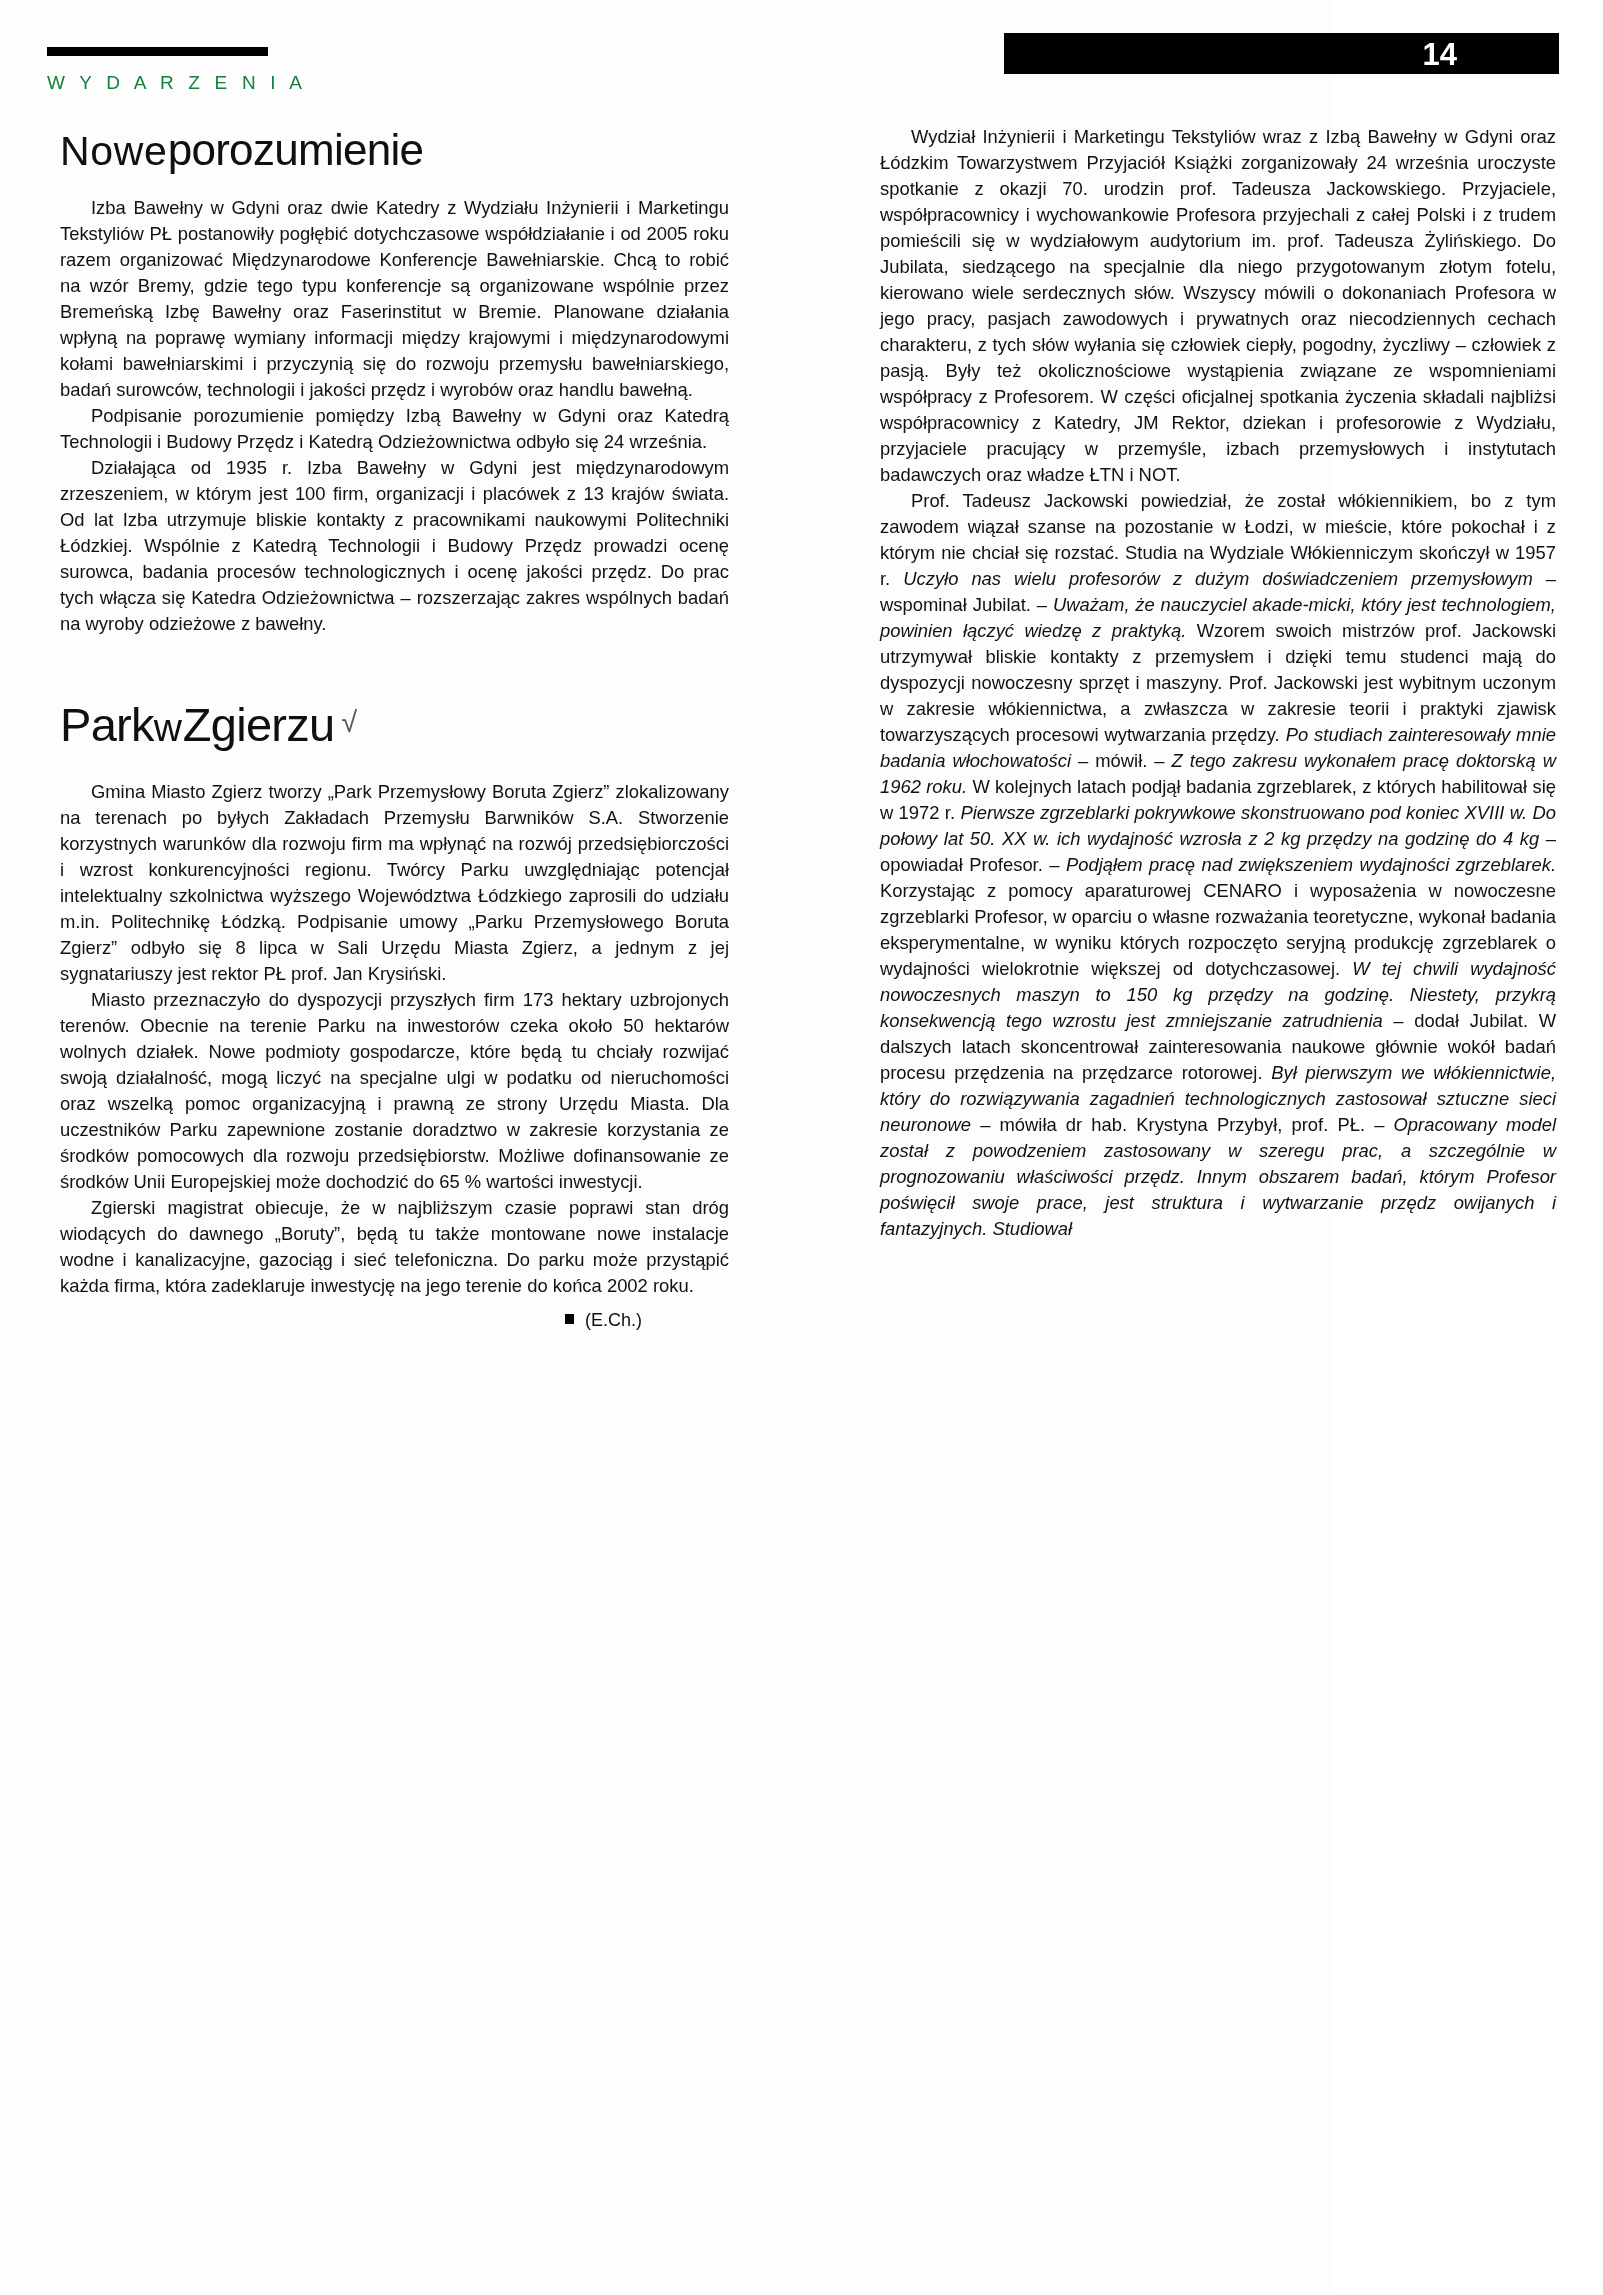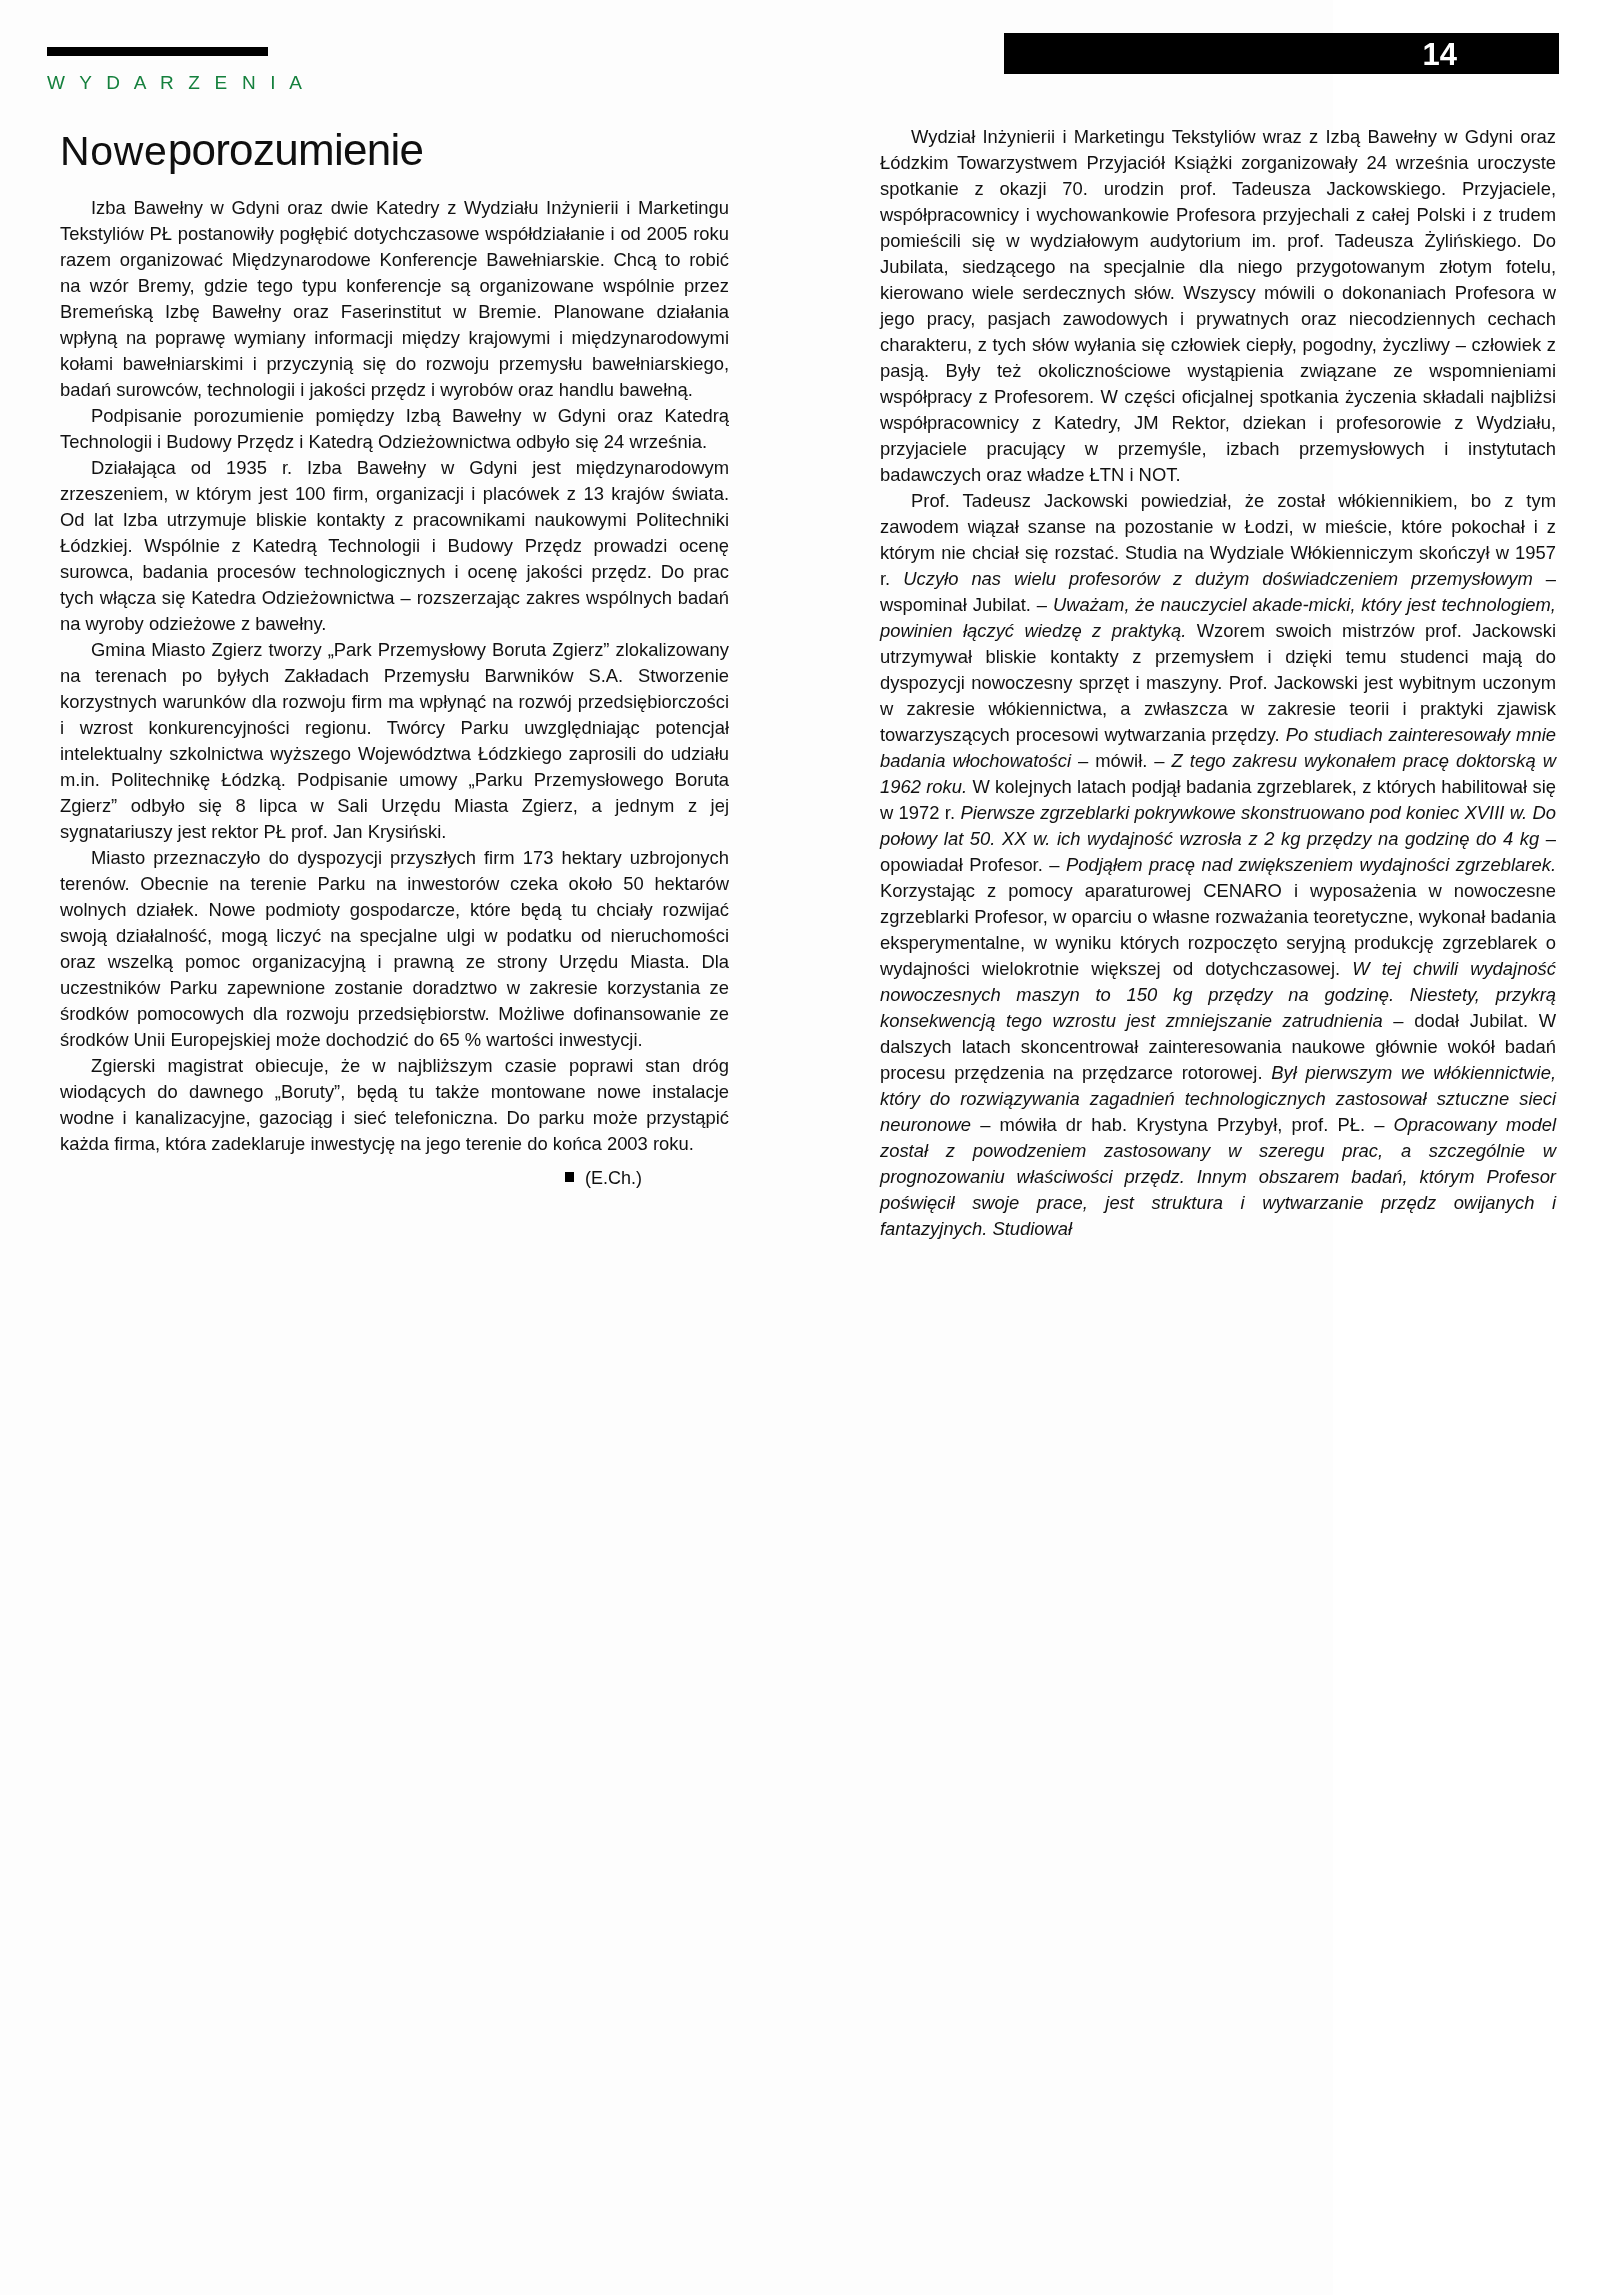--- a/index.html
+++ b/index.html
@@ -170,24 +170,30 @@
 
     <h1 class="headline headline-1">
       <span class="light">Nowe</span>
       <span class="bold">porozumienie</span>
     </h1>
 
     <p class="body">Izba Bawełny w Gdyni oraz dwie Katedry z Wydziału Inżynierii i Marketingu Tekstyliów PŁ postanowiły pogłębić dotychczasowe współdziałanie i od 2005 roku razem organizować Międzynarodowe Konferencje Bawełniarskie. Chcą to robić na wzór Bremy, gdzie tego typu konferencje są organizowane wspólnie przez Bremeńską Izbę Bawełny oraz Faserinstitut w Bremie. Planowane działania wpłyną na poprawę wymiany informacji między krajowymi i międzynarodowymi kołami bawełniarskimi i przyczynią się do rozwoju przemysłu bawełniarskiego, badań surowców, technologii i jakości przędz i wyrobów oraz handlu bawełną.</p>
     <p class="body">Podpisanie porozumienie pomiędzy Izbą Bawełny w Gdyni oraz Katedrą Technologii i Budowy Przędz i Katedrą Odzieżownictwa odbyło się 24 września.</p>
     <p class="body">Działająca od 1935 r. Izba Bawełny w Gdyni jest międzynarodowym zrzeszeniem, w którym jest 100 firm, organizacji i placówek z 13 krajów świata. Od lat Izba utrzymuje bliskie kontakty z pracownikami naukowymi Politechniki Łódzkiej. Wspólnie z Katedrą Technologii i Budowy Przędz prowadzi ocenę surowca, badania procesów technologicznych i ocenę jakości przędz. Do prac tych włącza się Katedra Odzieżownictwa – rozszerzając zakres wspólnych badań na wyroby odzieżowe z bawełny.</p>
 
+    <h1 class="headline headline-2">
+      <span class="bold">Park</span>
+      <span class="light">w</span>
+      <span class="bold">Zgierzu</span>
+      <span class="check">√</span>
+    </h1>
 
     <p class="body">Gmina Miasto Zgierz tworzy „Park Przemysłowy Boruta Zgierz” zlokalizowany na terenach po byłych Zakładach Przemysłu Barwników S.A. Stworzenie korzystnych warunków dla rozwoju firm ma wpłynąć na rozwój przedsiębiorczości i wzrost konkurencyjności regionu. Twórcy Parku uwzględniając potencjał intelektualny szkolnictwa wyższego Województwa Łódzkiego zaprosili do udziału m.in. Politechnikę Łódzką. Podpisanie umowy „Parku Przemysłowego Boruta Zgierz” odbyło się 8 lipca w Sali Urzędu Miasta Zgierz, a jednym z jej sygnatariuszy jest rektor PŁ prof. Jan Krysiński.</p>
     <p class="body">Miasto przeznaczyło do dyspozycji przyszłych firm 173 hektary uzbrojonych terenów. Obecnie na terenie Parku na inwestorów czeka około 50 hektarów wolnych działek. Nowe podmioty gospodarcze, które będą tu chciały rozwijać swoją działalność, mogą liczyć na specjalne ulgi w podatku od nieruchomości oraz wszelką pomoc organizacyjną i prawną ze strony Urzędu Miasta. Dla uczestników Parku zapewnione zostanie doradztwo w zakresie korzystania ze środków pomocowych dla rozwoju przedsiębiorstw. Możliwe dofinansowanie ze środków Unii Europejskiej może dochodzić do 65 % wartości inwestycji.</p>
-    <p class="body">Zgierski magistrat obiecuje, że w najbliższym czasie poprawi stan dróg wiodących do dawnego „Boruty”, będą tu także montowane nowe instalacje wodne i kanalizacyjne, gazociąg i sieć telefoniczna. Do parku może przystąpić każda firma, która zadeklaruje inwestycję na jego terenie do końca 2003 roku.</p>
+    <p class="body">Zgierski magistrat obiecuje, że w najbliższym czasie poprawi stan dróg wiodących do dawnego „Boruty”, będą tu także montowane nowe instalacje wodne i kanalizacyjne, gazociąg i sieć telefoniczna. Do parku może przystąpić każda firma, która zadeklaruje inwestycję na jego terenie do końca 2002 roku.</p>
 
     <div class="signature">
       <span class="sq"></span><span>(E.Ch.)</span>
     </div>
   </div>
 
   <div class="col col-right">
     <p class="body">Wydział Inżynierii i Marketingu Tekstyliów wraz z Izbą Bawełny w Gdyni oraz Łódzkim Towarzystwem Przyjaciół Książki zorganizowały 24 września uroczyste spotkanie z okazji 70. urodzin prof. Tadeusza Jackowskiego. Przyjaciele, współpracownicy i wychowankowie Profesora przyjechali z całej Polski i z trudem pomieścili się w wydziałowym audytorium im. prof. Tadeusza Żylińskiego. Do Jubilata, siedzącego na specjalnie dla niego przygotowanym złotym fotelu, kierowano wiele serdecznych słów. Wszyscy mówili o dokonaniach Profesora w jego pracy, pasjach zawodowych i prywatnych oraz niecodziennych cechach charakteru, z tych słów wyłania się człowiek ciepły, pogodny, życzliwy – człowiek z pasją. Były też okolicznościowe wystąpienia związane ze wspomnieniami współpracy z Profesorem. W części oficjalnej spotkania życzenia składali najbliżsi współpracownicy z Katedry, JM Rektor, dziekan i profesorowie z Wydziału, przyjaciele pracujący w przemyśle, izbach przemysłowych i instytutach badawczych oraz władze ŁTN i NOT.</p>
     <p class="body" id="right-mixed"><span>Prof. Tadeusz Jackowski powiedział, że został włókiennikiem, bo z tym zawodem wiązał szanse na pozostanie w Łodzi, w mieście, które pokochał i z którym nie chciał się rozstać. Studia na Wydziale Włókienniczym skończył w 1957 r. </span><span class="italic">Uczyło nas wielu profesorów z dużym doświadczeniem przemysłowym </span><span>– wspominał Jubilat. – </span><span class="italic">Uważam, że nauczyciel akade-micki, który jest technologiem, powinien łączyć wiedzę z praktyką. </span><span>Wzorem swoich mistrzów prof. Jackowski utrzymywał bliskie kontakty z przemysłem i dzięki temu studenci mają do dyspozycji nowoczesny sprzęt i maszyny. Prof. Jackowski jest wybitnym uczonym w zakresie włókiennictwa, a zwłaszcza w zakresie teorii i praktyki zjawisk towarzyszących procesowi wytwarzania przędzy. </span><span class="italic">Po studiach zainteresowały mnie badania włochowatości </span><span>– mówił. – </span><span class="italic">Z tego zakresu wykonałem pracę doktorską w 1962 roku. </span><span>W kolejnych latach podjął badania zgrzeblarek, z których habilitował się w 1972 r. </span><span class="italic">Pierwsze zgrzeblarki pokrywkowe skonstruowano pod koniec XVIII w. Do połowy lat 50. XX w. ich wydajność wzrosła z 2 kg przędzy na godzinę do 4 kg </span><span>– opowiadał Profesor. – </span><span class="italic">Podjąłem pracę nad zwiększeniem wydajności zgrzeblarek. </span><span>Korzystając z pomocy aparaturowej CENARO i wyposażenia w nowoczesne zgrzeblarki Profesor, w oparciu o własne rozważania teoretyczne, wykonał badania eksperymentalne, w wyniku których rozpoczęto seryjną produkcję zgrzeblarek o wydajności wielokrotnie większej od dotychczasowej. </span><span class="italic">W tej chwili wydajność nowoczesnych maszyn to 150 kg przędzy na godzinę. Niestety, przykrą konsekwencją tego wzrostu jest zmniejszanie zatrudnienia </span><span>– dodał Jubilat. W dalszych latach skoncentrował zainteresowania naukowe głównie wokół badań procesu przędzenia na przędzarce rotorowej. </span><span class="italic">Był pierwszym we włókiennictwie, który do rozwiązywania zagadnień technologicznych zastosował sztuczne sieci neuronowe </span><span>– mówiła dr hab. Krystyna Przybył, prof. PŁ. – </span><span class="italic">Opracowany model został z powodzeniem zastosowany w szeregu prac, a szczególnie w prognozowaniu właściwości przędz. Innym obszarem badań, którym Profesor poświęcił swoje prace, jest struktura i wytwarzanie przędz owijanych i fantazyjnych. Studiował</span></p>
   </div>

